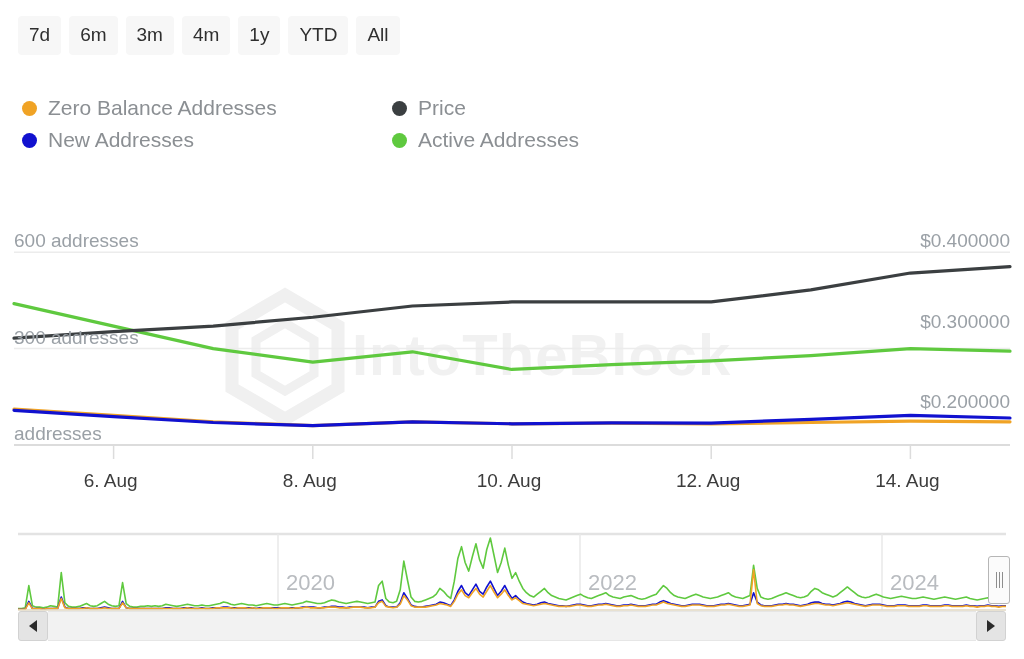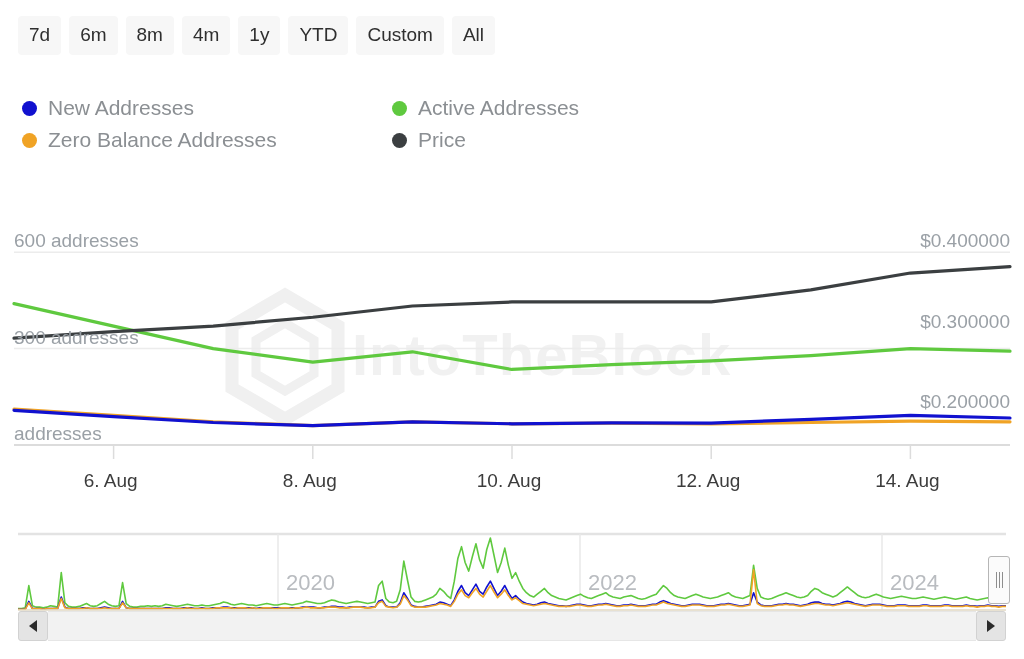--- a/index.html
+++ b/index.html
@@ -116,47 +116,46 @@
   .grip { width: 1px; height: 16px; background: #8e8e8e; }
 </style>
 </head>
 <body>
 
 <div id="root">
 
   <div class="range-bar">
     <button class="range-btn">7d</button>
     <button class="range-btn">6m</button>
-    <button class="range-btn">8m</button>
+    <button class="range-btn">3m</button>
     <button class="range-btn">4m</button>
     <button class="range-btn">1y</button>
     <button class="range-btn">YTD</button>
-    <button class="range-btn">Custom</button>
     <button class="range-btn">All</button>
   </div>
 
   <div class="legend">
+    <div class="legend-row">
+      <div class="legend-item col1">
+        <span class="dot" id="d2" style="background: rgb(240, 163, 37);"></span>
+        <span>Zero Balance Addresses</span>
+      </div>
+      <div class="legend-item">
+        <span class="dot" id="d3" style="background: rgb(59, 63, 65);"></span>
+        <span>Price</span>
+      </div>
+    </div>
     <div class="legend-row">
       <div class="legend-item col1">
         <span class="dot" id="d0" style="background: rgb(17, 17, 207);"></span>
         <span>New Addresses</span>
       </div>
       <div class="legend-item">
         <span class="dot" id="d1" style="background: rgb(95, 201, 63);"></span>
         <span>Active Addresses</span>
-      </div>
-    </div>
-    <div class="legend-row">
-      <div class="legend-item col1">
-        <span class="dot" id="d2" style="background: rgb(240, 163, 37);"></span>
-        <span>Zero Balance Addresses</span>
-      </div>
-      <div class="legend-item">
-        <span class="dot" id="d3" style="background: rgb(59, 63, 65);"></span>
-        <span>Price</span>
       </div>
     </div>
   </div>
 
   <div class="chart-wrap">
     <svg class="chart-svg" id="mainsvg" width="1024" height="310" viewBox="0 0 1024 310">
       <g id="wm-group">
           <path d="M285,95 L232,126 L232,188 L285,219 L338,188 L338,126 Z" fill="none" stroke="#f0f0f0" stroke-width="13"></path>
           <path d="M285,123 L256,140 L256,174 L285,191 L314,174 L314,140 Z" fill="none" stroke="#f0f0f0" stroke-width="9"></path>
           <text x="352" y="175" class="wm-text">IntoTheBlock</text>

